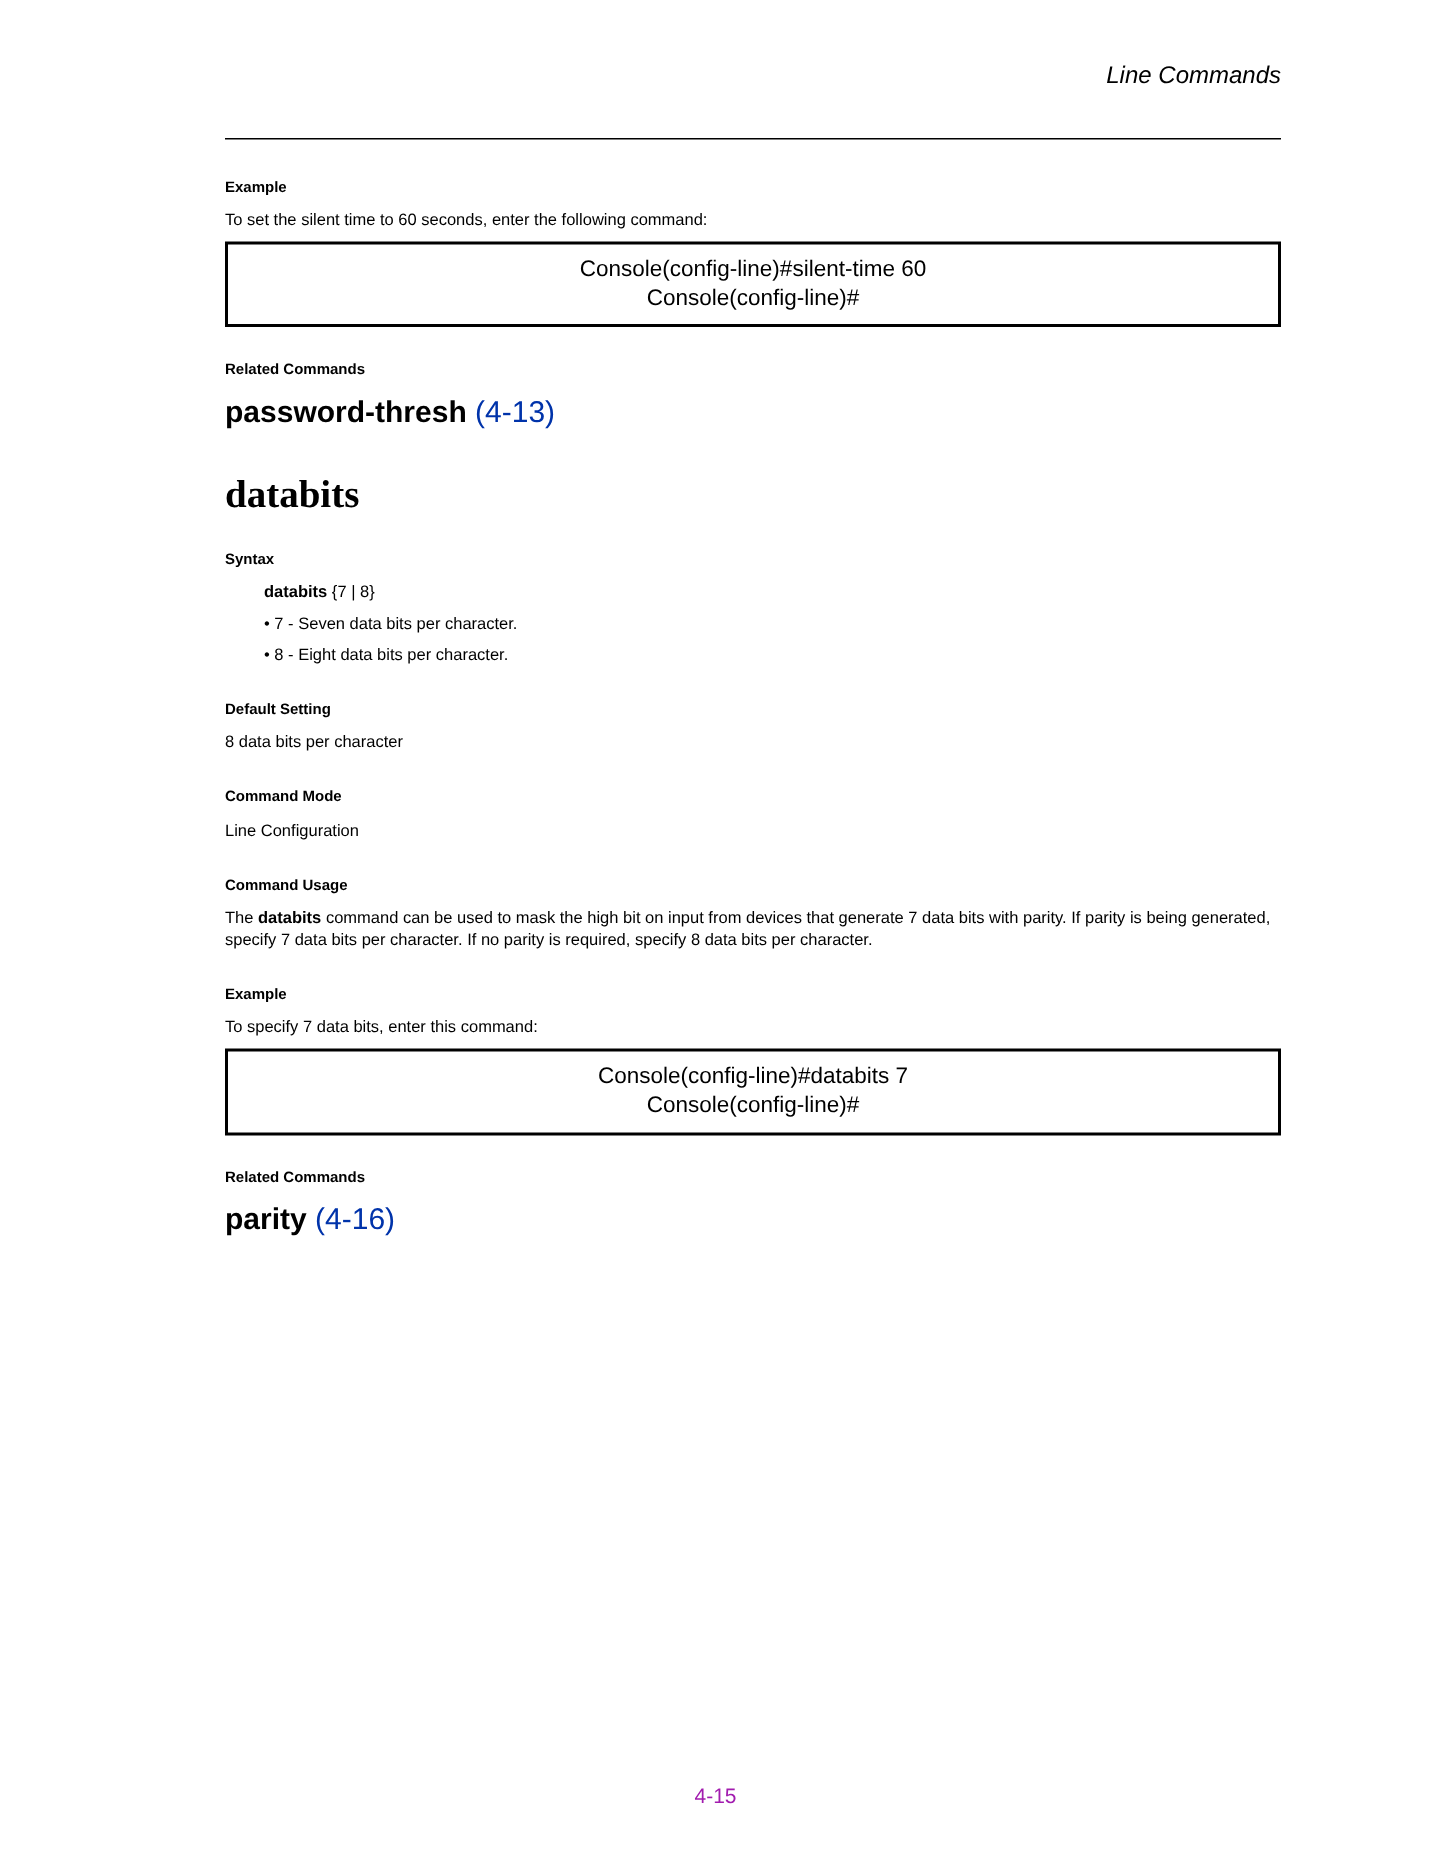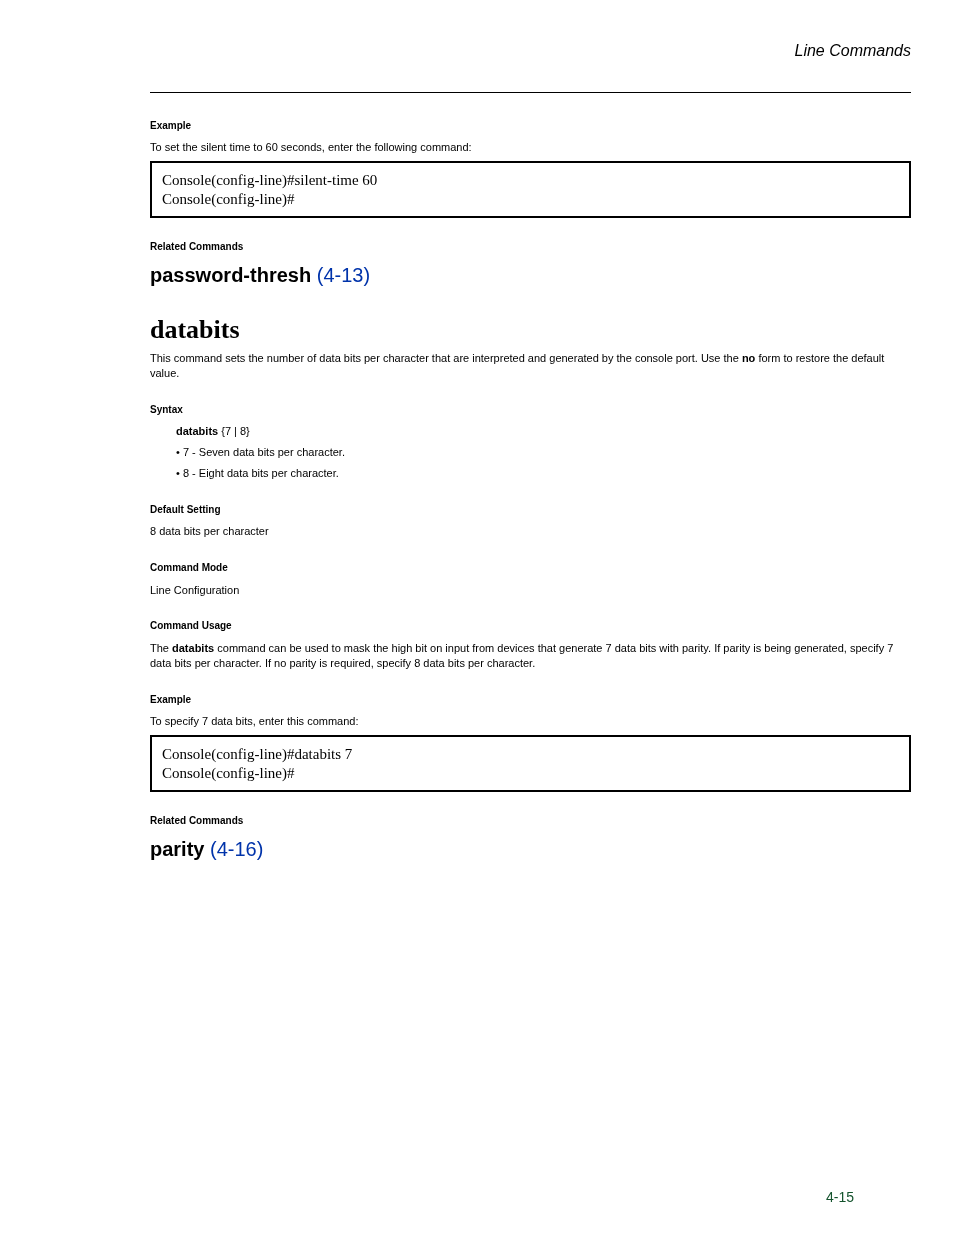--- a/index.html
+++ b/index.html
@@ -7,21 +7,21 @@
       padding: 0;
       width: 954px;
       background: #ffffff;
       font-family: "Helvetica Neue", Arial, sans-serif;
       color: #000000;
     }
     .page {
       box-sizing: border-box;
       width: 954px;
       min-height: 1235px;
-      padding: 40px 43px 30px 150px;
+      padding: 40px 100px 30px 150px;
       position: relative;
     }
     .top-rule {
       border: none;
       border-top: 1px solid #000;
       margin: 30px 0 26px 0;
     }
     .italic-right {
       font-style: italic;
       font-size: 16px;
@@ -37,24 +37,25 @@
     }
     .body-text {
       font-size: 11px;
       line-height: 1.35;
       margin: 0 0 6px 0;
     }
     .code-box {
       border: 2px solid #000000;
       padding: 8px 10px;
       margin: 0 0 18px 0;
-      font-family: Liberation Serif, serif;
+      font-family: Liberation Sans, sans-serif;
       font-size: 15px;
       line-height: 1.25;
       white-space: pre;
+      text-align: center;
     }
     .related-line {
       font-size: 20px;
       margin: 2px 0;
       line-height: 1.35;
     }
     .cmd-label {
       font-weight: bold;
     }
     .page-ref {
@@ -68,23 +69,23 @@
     }
     .syntax-indent {
       margin-left: 26px;
     }
     .footer {
       position: absolute;
       left: 100px;
       right: 100px;
       bottom: 30px;
       font-size: 14px;
-      color: #14532d;
+      color: #a21caf;
       display: flex;
-      justify-content: flex-end;
+      justify-content: center;
     }
   </style>
 </head>
 <body>
 
 <div class="page">
 
   <p class="italic-right">Line Commands</p>
   <hr class="top-rule">
 
@@ -94,23 +95,20 @@
 Console(config-line)#</div>
 
   <p class="section-title">Related Commands</p>
   <p class="related-line">
     <span class="cmd-label">password-thresh</span>
     <span> </span>
     <span class="page-ref">(4-13)</span>
   </p>
 
   <h2 class="h-command">databits</h2>
-  <p class="body-text">
-    <span>This command sets the number of data bits per character that are interpreted and generated by the console port. Use the </span><span class="cmd-label">no</span><span> form to restore the default value.</span>
-  </p>
 
   <p class="section-title">Syntax</p>
   <p class="body-text syntax-indent">
     <span class="cmd-label">databits</span><span> {7 | 8}</span>
   </p>
   <p class="body-text syntax-indent">• 7 - Seven data bits per character.</p>
   <p class="body-text syntax-indent">• 8 - Eight data bits per character.</p>
 
   <p class="section-title">Default Setting</p>
   <p class="body-text">8 data bits per character</p>

